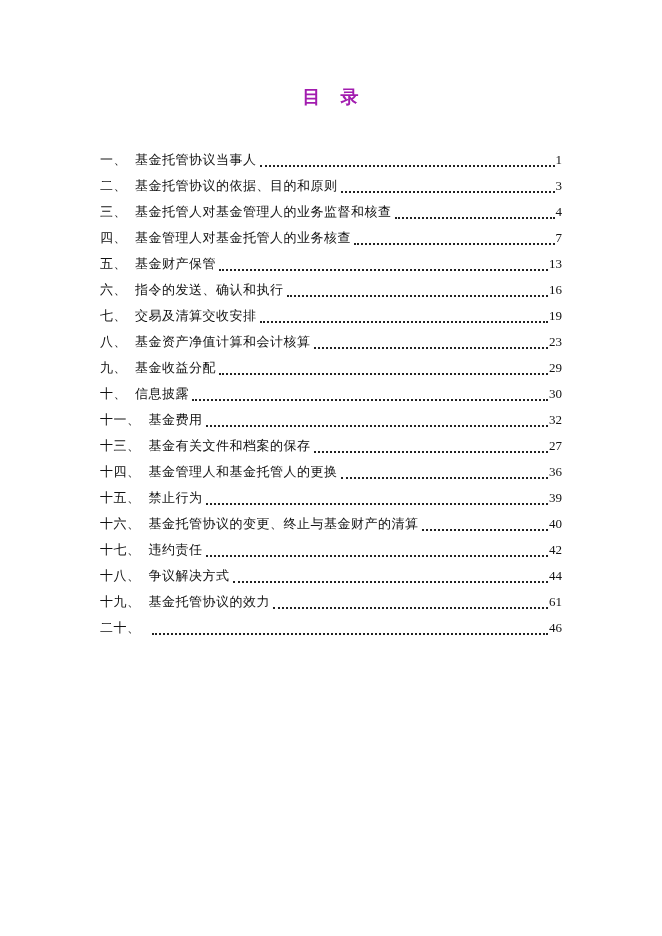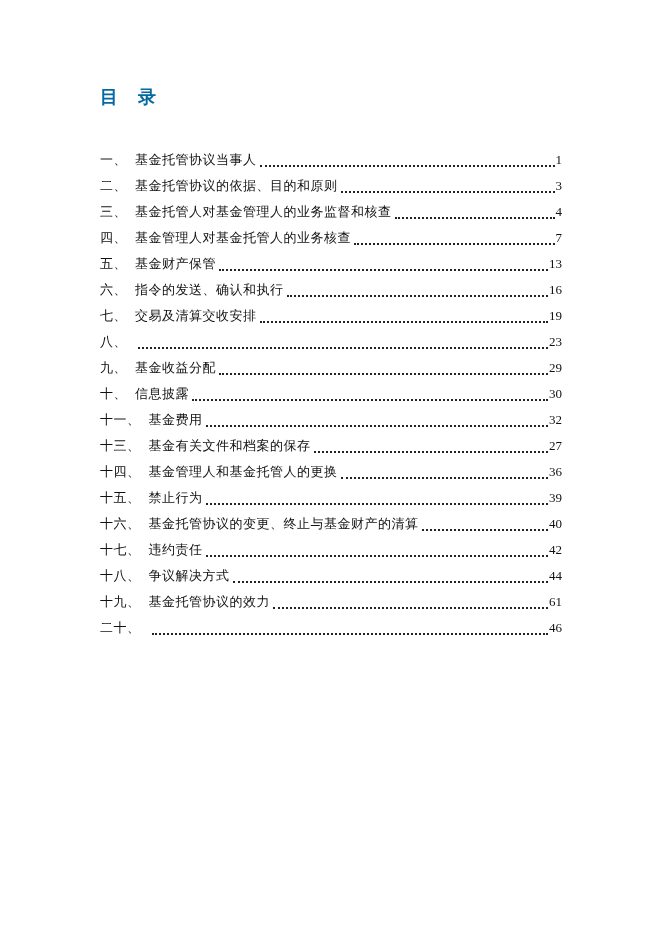--- a/index.html
+++ b/index.html
@@ -13,25 +13,25 @@
     height: 936px;
     background: #ffffff;
     box-sizing: border-box;
     padding: 86px 100px 0 100px;
     font-family: "Liberation Serif", "DejaVu Serif", serif;
     color: #111111;
     overflow: hidden;
   }
   .doc-title {
     margin: 0 0 39px 0;
-    text-align: left;
+    text-align: center;
     font-size: 18px;
     line-height: 22px;
     font-weight: bold;
-    color: #0369a1;
+    color: #a21caf;
     letter-spacing: 1px;
     white-space: pre;
   }
   .toc-list {
     width: 100%;
   }
   .toc-row {
     display: flex;
     flex-direction: row;
     align-items: flex-end;
@@ -113,20 +113,21 @@
 
   <div class="toc-row">
     <span class="num">七、</span>
     <span class="entry-title">交易及清算交收安排</span>
     <span class="dots"></span>
     <span class="pagenum">19</span>
   </div>
 
   <div class="toc-row">
     <span class="num">八、</span>
+    <span class="entry-title">基金资产净值计算和会计核算</span>
     <span class="dots"></span>
     <span class="pagenum">23</span>
   </div>
 
   <div class="toc-row">
     <span class="num">九、</span>
     <span class="entry-title">基金收益分配</span>
     <span class="dots"></span>
     <span class="pagenum">29</span>
   </div>

